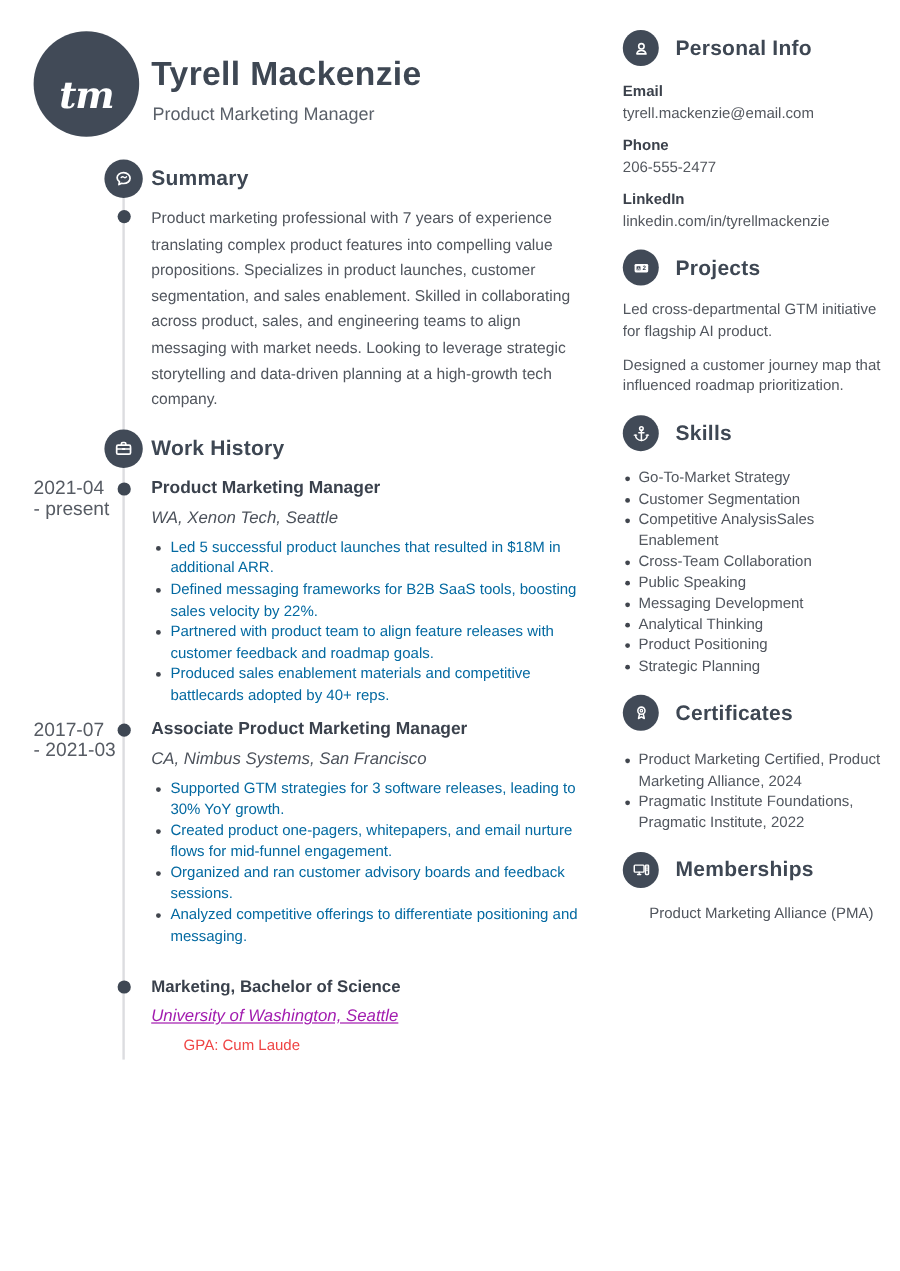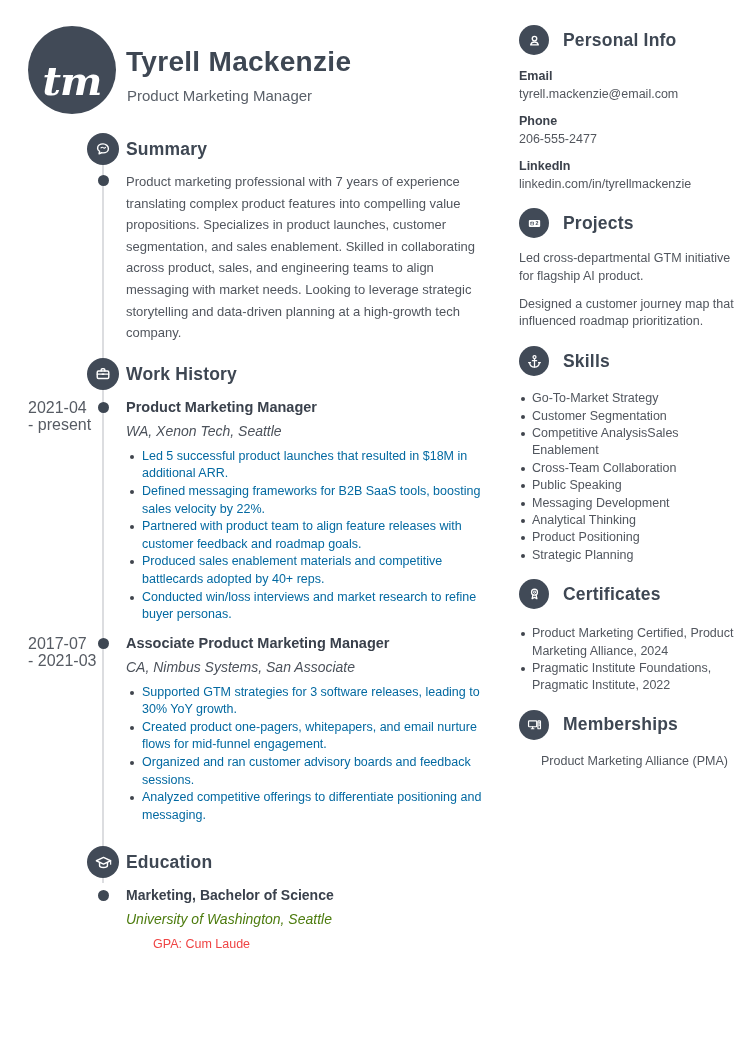--- a/index.html
+++ b/index.html
@@ -16,21 +16,21 @@
   .avatar {
     position:absolute; left:28px; top:26px;
     width:88px; height:88px; border-radius:50%;
     background:#414a57;
   }
   .avatar span {
     position:absolute; left:50%; top:61%;
     transform:translate(-50%,-50%);
     font-family:"DejaVu Serif", serif;
     font-style:italic; font-weight:700;
-    font-size:40px; color:#ffffff; letter-spacing:-1px;
+    font-size:31px; color:#ffffff; letter-spacing:-1px;
   }
   .name {
     position:absolute; left:126px; top:46px;
     font-size:28px; font-weight:700; color:#3e4753; letter-spacing:.3px;
   }
   .headline {
     position:absolute; left:127px; top:87px;
     font-size:15px; color:#5a6069;
   }
   
@@ -67,21 +67,21 @@
   .blist { list-style:none; }
   .blist li {
     position:relative; padding-left:16px;
     font-size:12.5px; line-height:17.6px; color:#0369a1;
   }
   .blist li::before {
     content:""; position:absolute; left:4px; top:7px;
     width:4px; height:4px; border-radius:50%; background:#40454d;
   }
   .edu-degree { font-size:14px; font-weight:700; color:#3a414c; line-height:22px; margin-bottom:3px; }
-  .edu-school { font-size:14px; font-style:italic; color:#4d7c0f; line-height:21px; margin-bottom:5px; }
+  .edu-school { font-size:14px; font-style:italic; color:#a21caf; line-height:21px; margin-bottom:5px;text-decoration:underline; }
   .edu-gpa { font-size:12.5px; color:#ef4444; line-height:18px;margin-left:27px; }
   
   .sidebar { position:absolute; left:519px; top:25px; width:215px; }
   .s-section { margin-bottom:15px; }
   .s-head { display:flex; align-items:center; margin-bottom:12px; }
   .s-head .icircle {
     width:30px; height:30px; border-radius:50%; flex:0 0 30px;
     background:#414a57; display:flex; align-items:center; justify-content:center;
   }
   .s-head h2 { margin-left:14px; font-size:17.5px; font-weight:700; color:#3e4753; letter-spacing:.2px; }
@@ -151,53 +151,42 @@
           <div>2021-04</div>
           <div>- present</div>
         </div>
         <div class="job-title">Product Marketing Manager</div>
         <div class="job-sub">WA, Xenon Tech, Seattle</div>
         <ul class="blist">
           <li>Led 5 successful product launches that resulted in $18M in additional ARR.</li>
           <li>Defined messaging frameworks for B2B SaaS tools, boosting sales velocity by 22%.</li>
           <li>Partnered with product team to align feature releases with customer feedback and roadmap goals.</li>
           <li>Produced sales enablement materials and competitive battlecards adopted by 40+ reps.</li>
-          <li>Conducted win/loss interviews and market research to refine buyer personas.</li>
         </ul>
       </div>
 
       <div class="entry job">
         <span class="dot"></span>
         <div class="dates">
           <div>2017-07</div>
           <div>- 2021-03</div>
         </div>
         <div class="job-title">Associate Product Marketing Manager</div>
-        <div class="job-sub">CA, Nimbus Systems, San Associate</div>
+        <div class="job-sub">CA, Nimbus Systems, San Francisco</div>
         <ul class="blist">
           <li>Supported GTM strategies for 3 software releases, leading to 30% YoY growth.</li>
           <li>Created product one-pagers, whitepapers, and email nurture flows for mid-funnel engagement.</li>
           <li>Organized and ran customer advisory boards and feedback sessions.</li>
           <li>Analyzed competitive offerings to differentiate positioning and messaging.</li>
         </ul>
       </div>
       <div class="m-sec-gap"></div>
     </div>
 
     <div class="m-section">
-      <div class="m-head">
-        <div class="icircle">
-          <svg width="19" height="19" viewBox="0 0 24 24" fill="none" stroke="#ffffff" stroke-width="1.8" stroke-linejoin="round" stroke-linecap="round">
-            <path d="M3 9.8 12 5.6l9 4.2-9 4.2z"></path>
-            <path d="M7 12.2v3.6c0 1.4 2.2 2.6 5 2.6s5-1.2 5-2.6v-3.6"></path>
-            <path d="M21 10v4.2" stroke-width="1.5"></path>
-          </svg>
-        </div>
-        <h2>Education</h2>
-      </div>
       <div class="entry">
         <span class="dot"></span>
         <div class="edu-degree">Marketing, Bachelor of Science</div>
         <div class="edu-school">University of Washington, Seattle</div>
         <div class="edu-gpa">GPA: Cum Laude</div>
       </div>
     </div>
   </div>
 
   <div class="sidebar">

